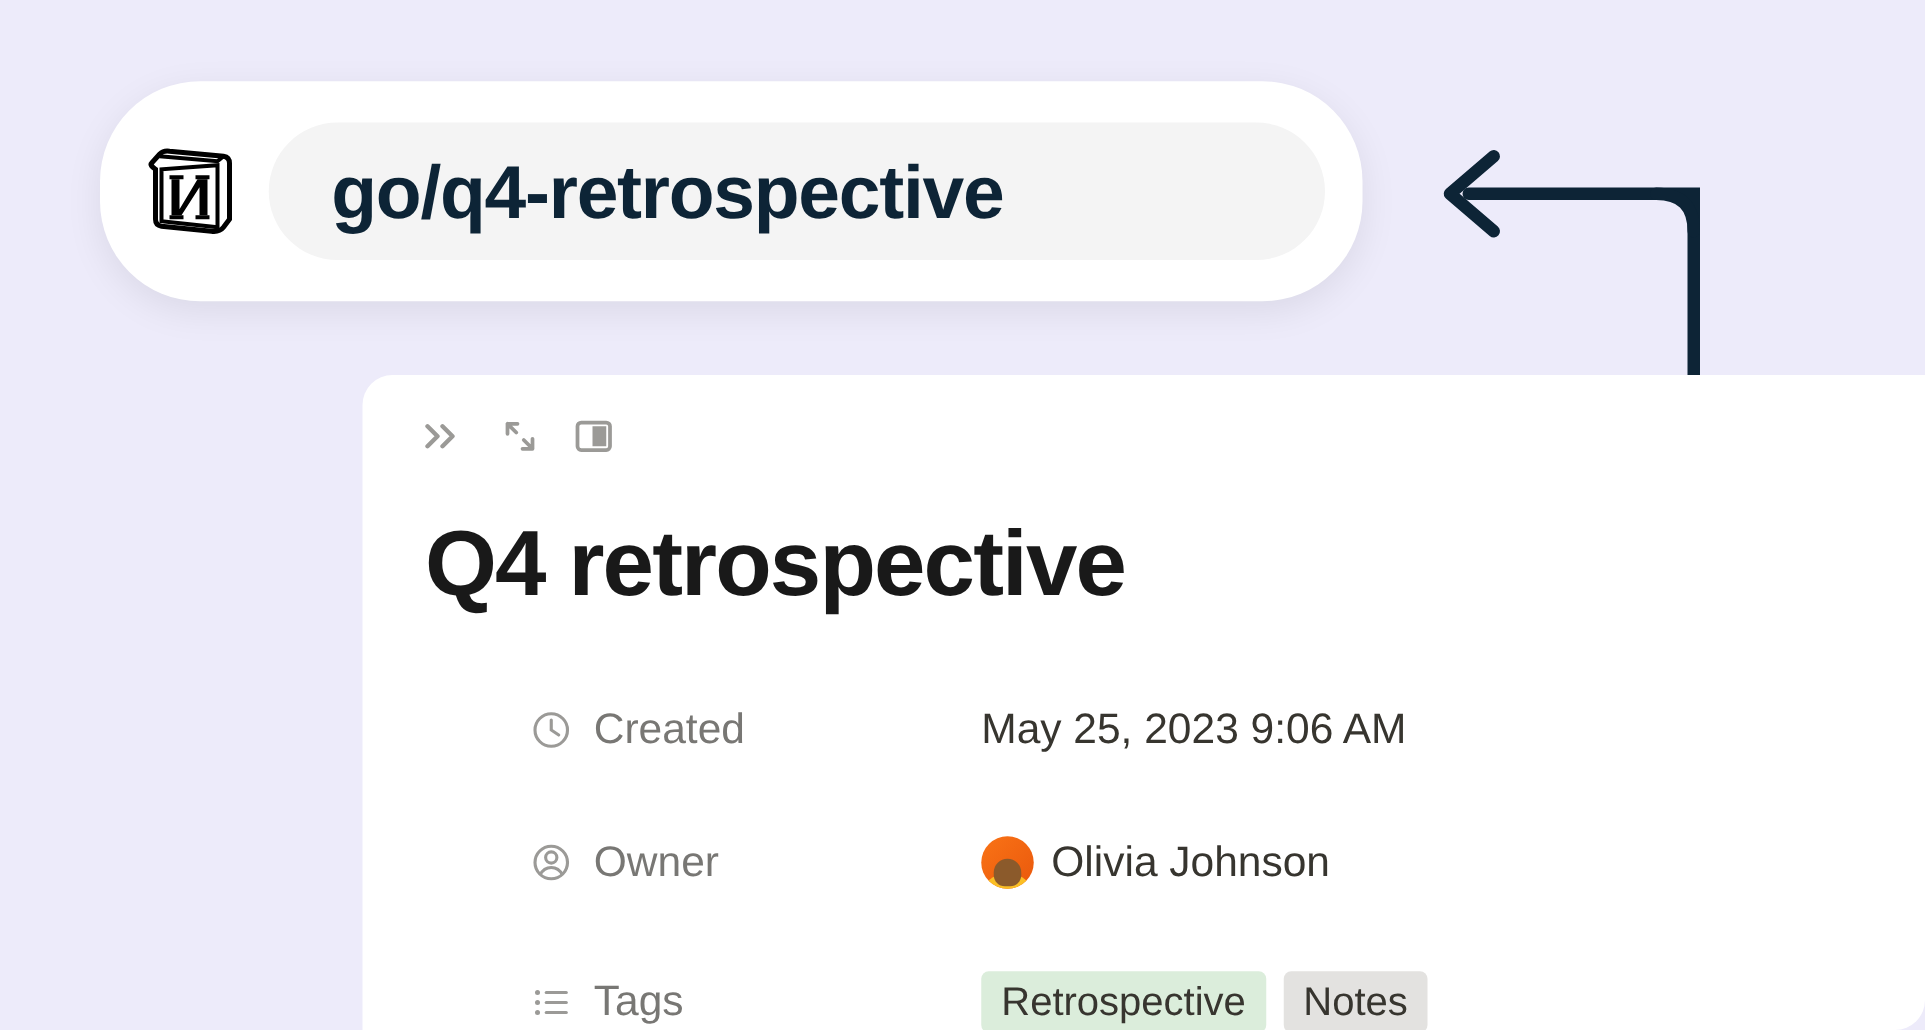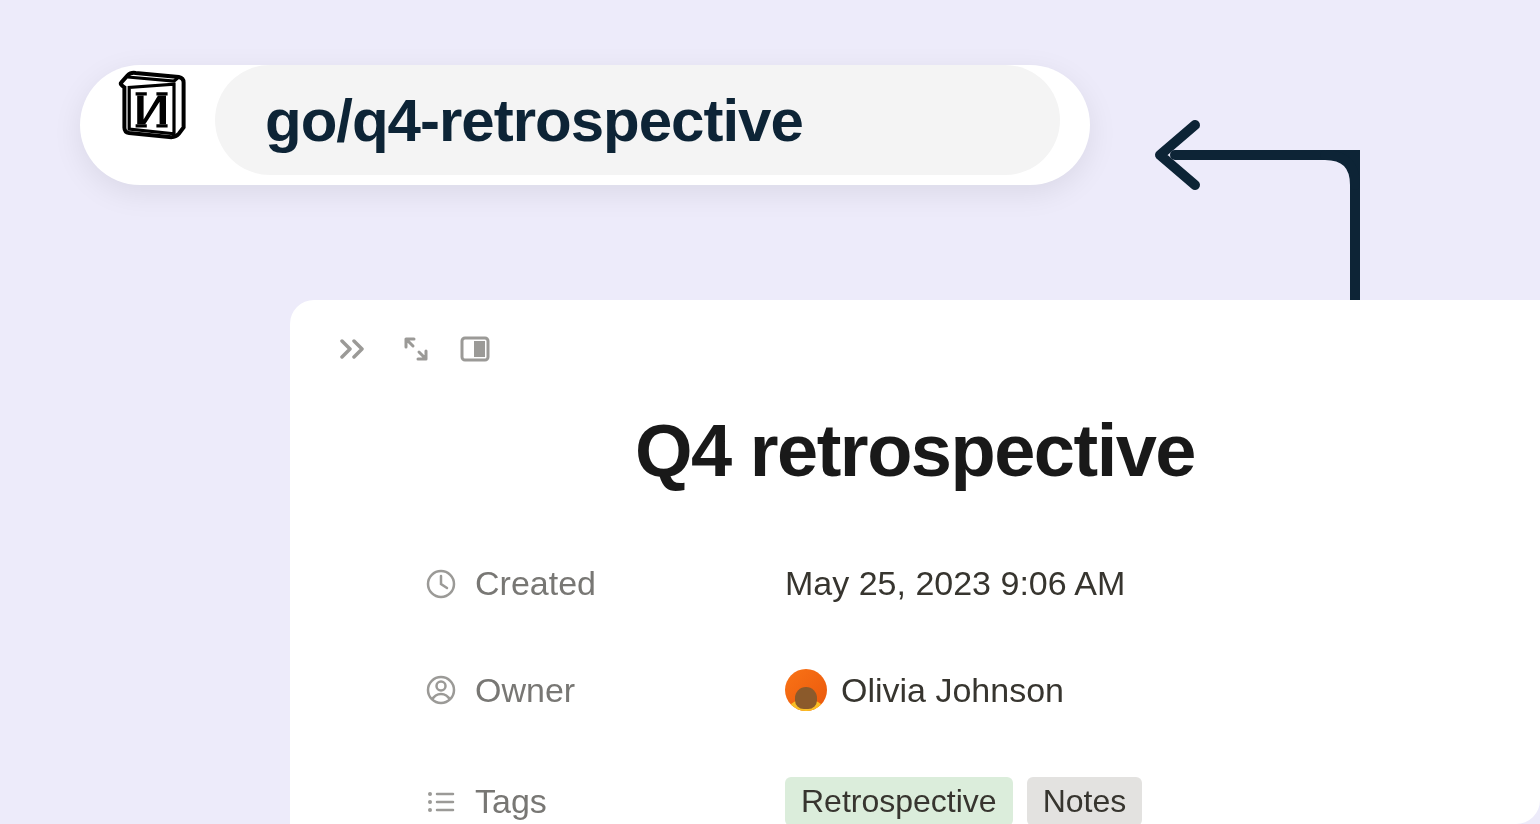--- a/index.html
+++ b/index.html
@@ -12,25 +12,25 @@
       position: relative;
       border-radius: 24px;
     }
     
     
     .url-bar {
       position: absolute;
       top: 65px;
       left: 80px;
       width: 1010px;
-      height: 120px;
+      height: 176px;
       background: #ffffff;
       border-radius: 80px;
       display: flex;
-      align-items: flex-start;
+      align-items: center;
       padding: 0 30px;
       box-shadow: 0 8px 30px rgba(0,0,0,0.08);
     }
     .notion-logo {
       width: 80px;
       height: 80px;
       flex-shrink: 0;
       margin-right: 25px;
     }
     .url-pill {
@@ -103,21 +103,20 @@
       cursor: pointer;
     }
     
     
     .page-title {
       font-size: 74px;
       font-weight: 700;
       color: #191919;
       margin-bottom: 55px;
       letter-spacing: -1.5px;
-      text-align: center;
     }
     
     
     .properties {
       margin-left: 85px;
     }
     .property-row {
       display: flex;
       align-items: center;
       margin-bottom: 50px;

